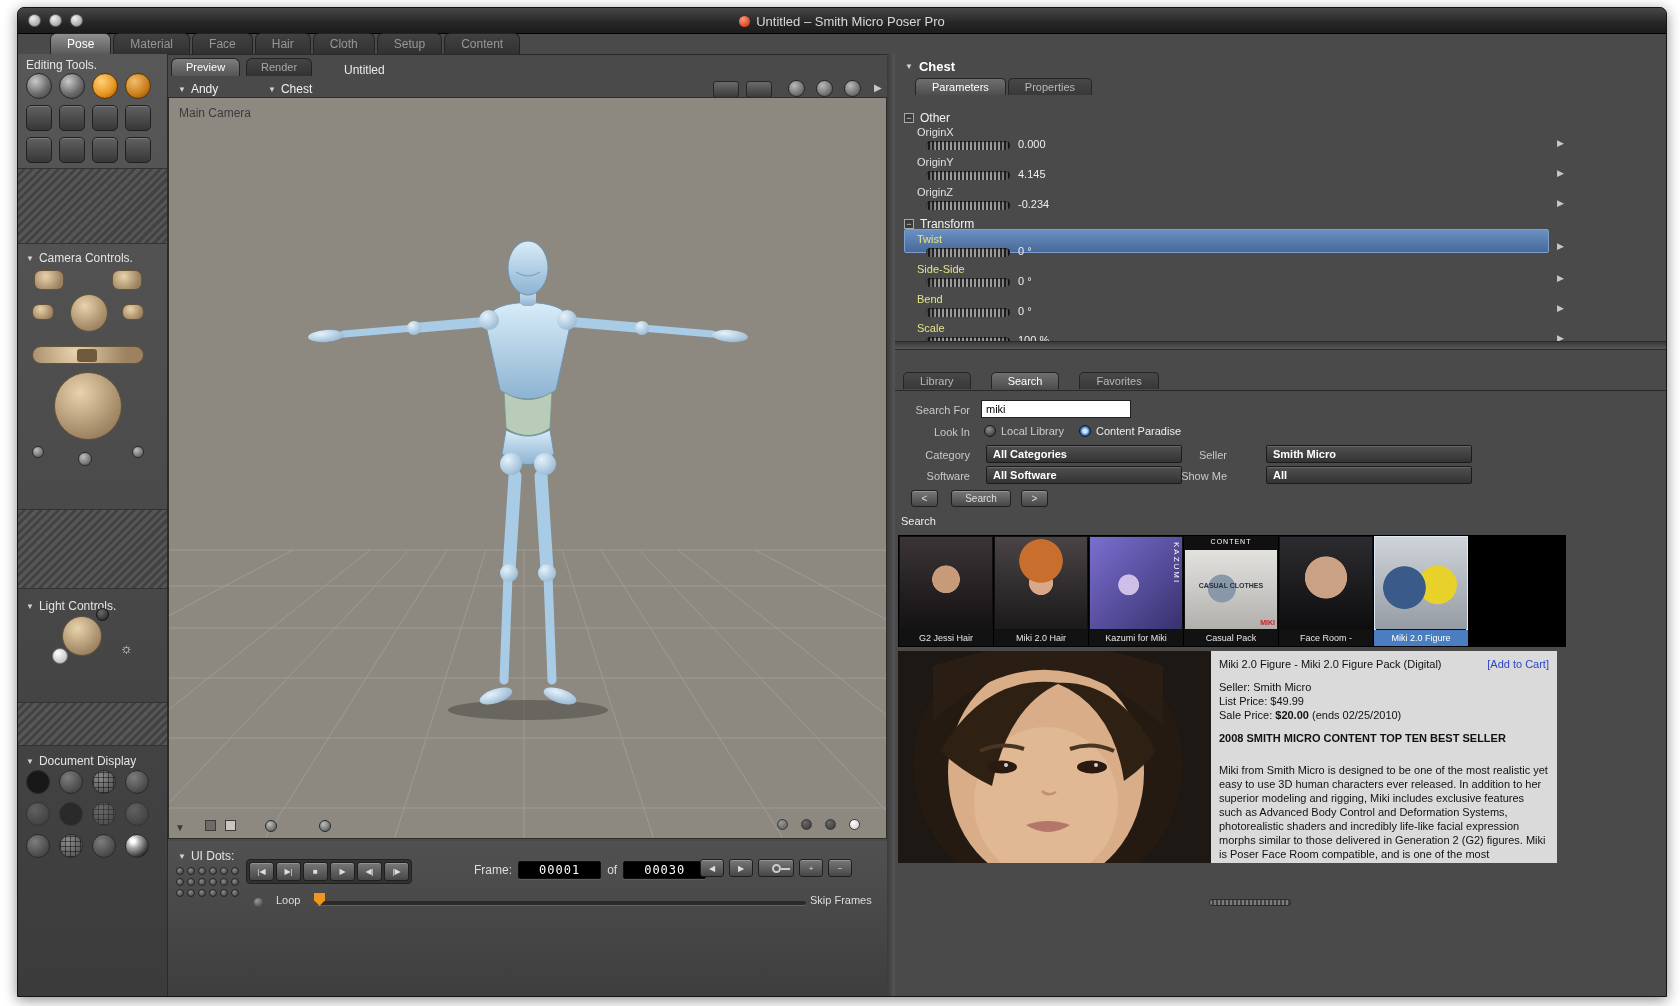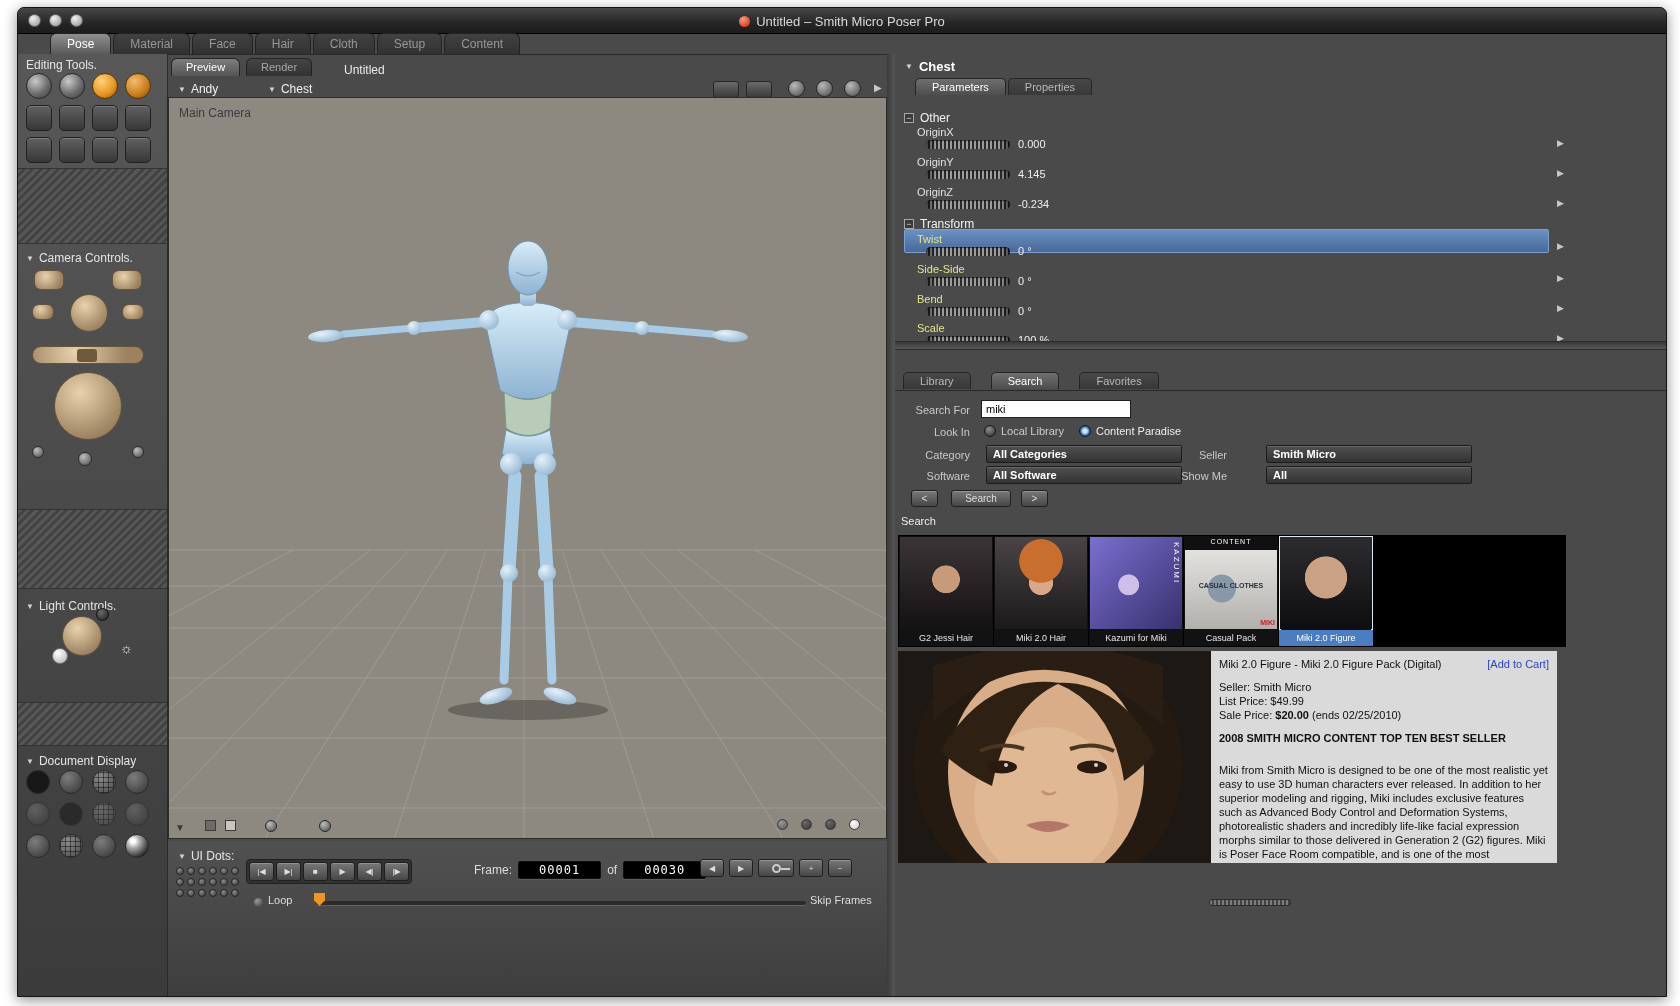--- a/index.html
+++ b/index.html
@@ -81,38 +81,38 @@
 .pbtn{width:25px;height:19px;font-size:8px}
 .framecluster{position:absolute;left:306px;top:20px;display:flex;align-items:center;gap:6px;color:#ddd;font-size:12px}
 .lcd{background:#000;color:#fff;font-family:"DejaVu Sans Mono","Liberation Mono",monospace;font-size:12px;letter-spacing:1px;
  padding:1px 20px;border:1px solid #101010;border-radius:2px;box-shadow:inset 0 0 4px #000,0 1px 0 rgba(255,255,255,.1)}
 .rightcluster{position:absolute;left:532px;top:18px;display:flex;align-items:center;gap:5px}
 .sbt{width:24px;height:18px;font-size:8px}
 .keybtn{width:36px;height:18px}
 .keyicon{position:relative;width:9px;height:9px;border:2px solid #ccc;border-radius:50%}
 .keyicon::after{content:"";position:absolute;left:7px;top:2px;width:9px;height:2px;background:#ccc}
 .loopdot{position:absolute;left:86px;top:57px;width:9px;height:9px;border-radius:50%;background:radial-gradient(circle at 35% 30%,#9a9a9a,#333)}
-.looplabel{position:absolute;left:100px;top:53px;color:#ddd;font-size:11px}
+.looplabel{position:absolute;left:108px;top:53px;color:#ddd;font-size:11px}
 .looptrack{position:absolute;left:148px;top:60px;width:490px;height:4px;background:#2b2b2b;border-radius:2px;box-shadow:0 1px 0 rgba(255,255,255,.14)}
 .loopmarker{position:absolute;left:146px;top:52px;width:11px;height:13px;background:#f09522;clip-path:polygon(0 0,100% 0,100% 55%,50% 100%,0 55%)}
 .skipframes{position:absolute;left:642px;top:53px;color:#ddd;font-size:11px}
 
 
 .rp-header{position:absolute;left:10px;top:5px;display:flex;gap:6px;align-items:center;color:#fff;font-size:13px;font-weight:bold}
 .rp-tabs{position:absolute;left:20px;top:24px;display:flex;gap:2px}
 .ltab{padding:2px 16px;font-size:11px;color:#b8b8b8;background:linear-gradient(#484848,#383838);
  border:1px solid #252525;border-bottom:none;border-radius:5px 5px 0 0}
 .ltab.active{background:linear-gradient(#6f6f6f,#4e4e4e);color:#fff}
 .params-area{position:absolute;left:0;top:43px;width:773px;height:244px;overflow:hidden}
 .hlband{position:absolute;left:9px;top:132px;width:645px;height:24px;background:linear-gradient(#6b90c2,#48699a);border:1px solid #7ba0d0;border-radius:2px}
 .pgroup{position:absolute;left:9px;display:flex;align-items:center;gap:6px;color:#f2f2f2;font-size:12px}
 .cbox{width:10px;height:10px;border:1px solid #a8a8a8;background:#3a3a3a;color:#ddd;font-size:9px;line-height:8px;text-align:center}
 .plabel{position:absolute;left:22px;font-size:11px;color:#e0e0e0;white-space:nowrap}
 .ylabel{color:#e4e48a}
-.drow{position:absolute;left:31px;display:flex;align-items:center;gap:8px}
+.drow{position:absolute;left:31px;display:flex;align-items:flex-end;gap:8px}
 .dial{display:inline-block;width:84px;height:9px;border-radius:5px;
  background:linear-gradient(90deg,rgba(0,0,0,.6),rgba(0,0,0,0) 12%,rgba(0,0,0,0) 88%,rgba(0,0,0,.6)),
  repeating-linear-gradient(90deg,#9c9c9c 0 2px,#2a2a2a 2px 4px);
  box-shadow:inset 0 1px 1px rgba(0,0,0,.6)}
 .pvalue{font-size:11px;color:#efefef;white-space:nowrap}
 .parrow{position:absolute;left:662px;color:#c8c8c8;font-size:9px}
 .pdivider{position:absolute;left:0;right:0;top:287px;height:9px;background:linear-gradient(#393939,#575757);border-top:1px solid #2b2b2b;border-bottom:1px solid #2b2b2b}
 
 
 .lib-tabs{position:absolute;left:8px;top:318px;display:flex;gap:20px}
@@ -532,20 +532,24 @@
         <span class="voverlay">KAZUMI</span>
         <div class="tcap">Kazumi for Miki</div>
       </div>
       <div class="thumb">
         <div class="timg"></div>
         <span class="t4top">CONTENT</span>
         <span class="t4mid">CASUAL CLOTHES</span>
         <span class="t4brand">MIKI</span>
         <div class="tcap">Casual Pack</div>
       </div>
+      <div class="thumb">
+        <div class="timg"></div>
+        <div class="tcap">Face Room -</div>
+      </div>
       <div class="thumb sel">
         <div class="timg"></div>
         <div class="tcap">Miki 2.0 Figure</div>
       </div>
     </div>
 
     <div class="product-img">
       <svg width="313" height="212" viewBox="0 0 313 212">
         <rect width="313" height="212" fill="#1d1814"></rect>
         <ellipse cx="150" cy="115" rx="135" ry="132" fill="#241a12"></ellipse>

